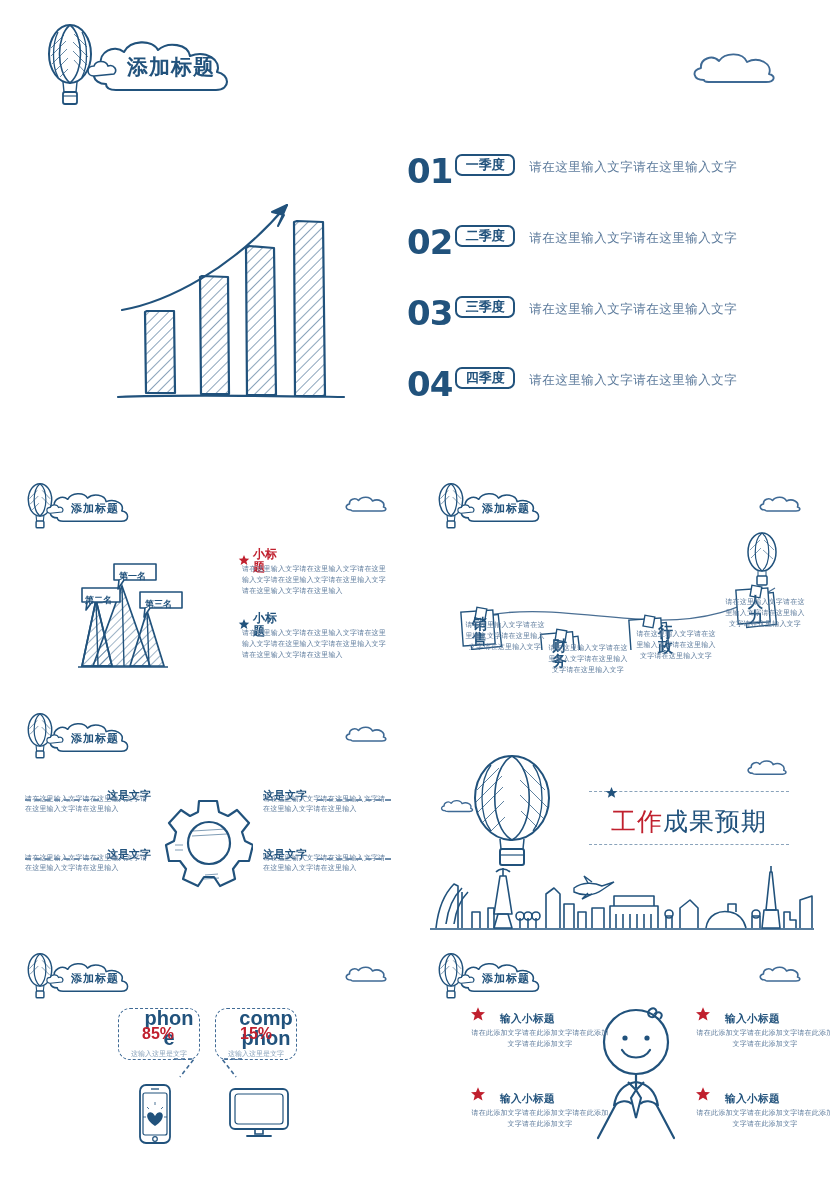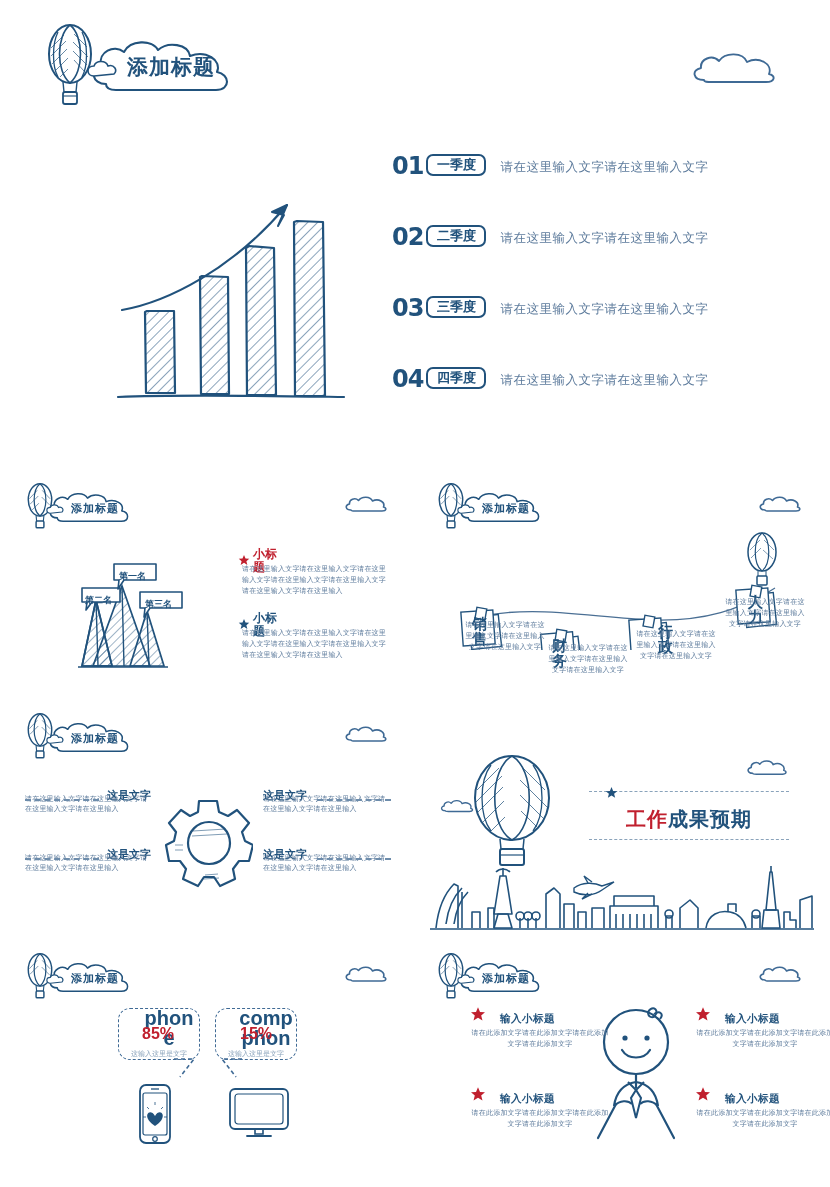--- a/index.html
+++ b/index.html
@@ -23,23 +23,24 @@
     display: flex; align-items: center; justify-content: center;
     color: #21527c; font-weight: bold; letter-spacing: 1px;
     white-space: nowrap;
   }
 
   .mini-cloud { position: absolute; }
 
   
   .q-row { position: absolute; display: flex; align-items: flex-start; }
   .q-num {
-    font-size: 24px; font-weight: bold; color: #21527c;
+    font-size: 34px; font-weight: bold; color: #21527c;
     font-family: "DejaVu Sans", sans-serif; line-height: 1;
     letter-spacing: -1px;
+    margin-left: 15px;
   }
   .q-chip {
     margin-left: 3px; border: 2.2px solid #21527c; border-radius: 7px;
     padding: 2px 7px 3px 7px; color: #21527c; font-weight: bold;
     font-size: 13px; line-height: 1; white-space: nowrap;
     min-width: 60px; text-align: center;
   }
   .q-text { margin-left: 14px; position: relative; top: 3px; }
   .q-text .t {
     color: #5d7b9c; font-size: 12.5px; white-space: nowrap;
@@ -71,21 +72,21 @@
   .gear-item .dashrow { position: absolute; top: 9px; height: 0; border-top: 2px dashed #6d8cab; }
   .gear-item.left .hd { margin-left: auto; text-align: left; }
   .gear-item.left .dashrow { left: 0; width: 74px; }
   .gear-item.right .dashrow { right: 0; width: 74px; }
   .gear-item .cp { margin-top: 1px; }
   .gear-item.left .cp { text-align: left; }
 
   
   .expect-title { position: absolute; }
   .expect-title .big {
-    font-size: 20px; font-weight: bold; letter-spacing: 1px; line-height: 1;
+    font-size: 25px; font-weight: normal; letter-spacing: 1px; line-height: 1;
   }
   .expect-title .big .a { color: #c0202e; }
   .expect-title .big .b { color: #21527c; }
   .expect-title .topdash, .expect-title .botdash {
     height: 0; border-top: 1.6px dashed #8aa3bb;
   }
 
   
   .bubble {
     position: absolute; border: 1.6px dashed #3f6a95; border-radius: 12px;

